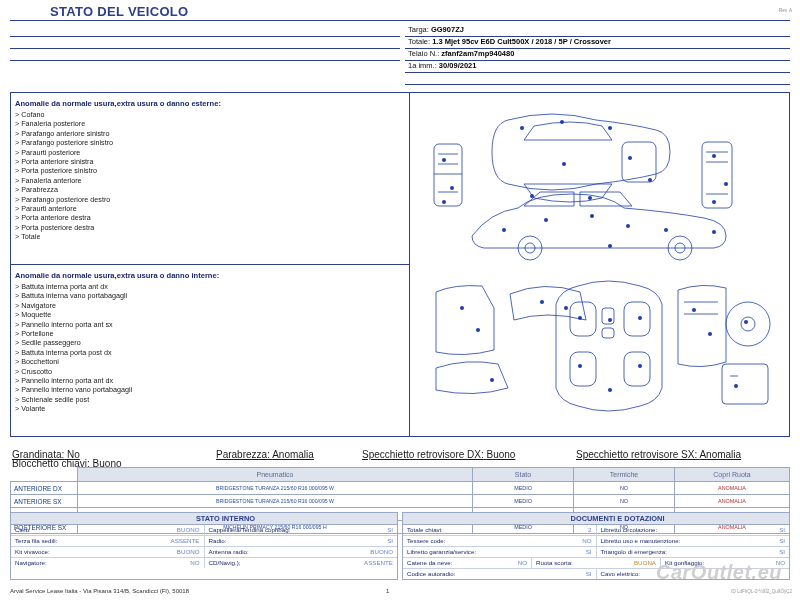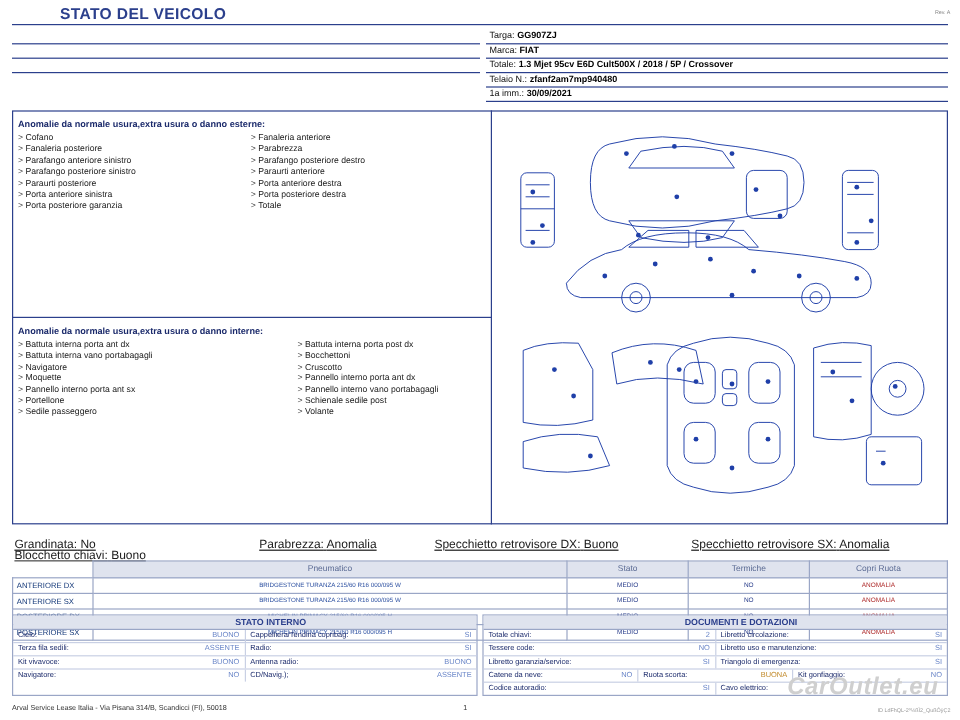--- a/index.html
+++ b/index.html
@@ -31,21 +31,21 @@
   .idrow .val{font-weight:bold;color:#000;}
   .idline{position:absolute;height:1px;background:#2b3f8c;}
 
   
   .box{position:absolute;border:1px solid #2b3f8c;box-sizing:border-box;}
 
   .secthead{
     font-weight:bold;font-size:7.6px;color:#1b2a6b;
     padding:3px 5px 2px 5px;
   }
-  .anomlist{display:flex;padding:0 5px;}
+  .anomlist{display:flex;padding:0 5px;flex-direction:column;}
   .anomcol{width:50%;}
   .anomitem{line-height:9.4px;font-size:7.2px;white-space:nowrap;}
   .anomitem .gt{color:#333;}
 
   
   .diagram{position:absolute;}
   .dot{position:absolute;width:4px;height:4px;border-radius:50%;background:#1f3fa8;}
 
   
   .noteline{position:absolute;font-size:10px;white-space:nowrap;text-decoration:underline;}
@@ -99,24 +99,20 @@
   <div class="hrule" style="left:10px;top:20px;width:780px;"></div>
 
   <div class="idline" style="left:10px;top:36px;width:390px;"></div>
   <div class="idline" style="left:10px;top:48px;width:390px;"></div>
   <div class="idline" style="left:10px;top:60px;width:390px;"></div>
 
   <div class="idcol" style="left:408px;top:24px;width:382px;">
     <div class="idrow">
       <span class="lab">Targa:</span>
       <span class="val">GG907ZJ</span>
-    </div>
-    <div class="idrow">
-      <span class="lab">Marca:</span>
-      <span class="val">FIAT</span>
     </div>
     <div class="idrow">
       <span class="lab">Totale:</span>
       <span class="val">1.3 Mjet 95cv E6D Cult500X / 2018 / 5P / Crossover</span>
     </div>
     <div class="idrow">
       <span class="lab">Telaio N.:</span>
       <span class="val">zfanf2am7mp940480</span>
     </div>
     <div class="idrow">
@@ -137,21 +133,21 @@
   <div style="position:absolute;left:10px;top:96px;width:398px;">
     <div class="secthead">Anomalie da normale usura,extra usura o danno esterne:</div>
     <div class="anomlist">
       <div class="anomcol">
         <div class="anomitem"><span class="gt">&gt;&nbsp;</span><span>Cofano</span></div>
         <div class="anomitem"><span class="gt">&gt;&nbsp;</span><span>Fanaleria posteriore</span></div>
         <div class="anomitem"><span class="gt">&gt;&nbsp;</span><span>Parafango anteriore sinistro</span></div>
         <div class="anomitem"><span class="gt">&gt;&nbsp;</span><span>Parafango posteriore sinistro</span></div>
         <div class="anomitem"><span class="gt">&gt;&nbsp;</span><span>Paraurti posteriore</span></div>
         <div class="anomitem"><span class="gt">&gt;&nbsp;</span><span>Porta anteriore sinistra</span></div>
-        <div class="anomitem"><span class="gt">&gt;&nbsp;</span><span>Porta posteriore garanzia</span></div>
+        <div class="anomitem"><span class="gt">&gt;&nbsp;</span><span>Porta posteriore sinistro</span></div>
       </div>
       <div class="anomcol">
         <div class="anomitem"><span class="gt">&gt;&nbsp;</span><span>Fanaleria anteriore</span></div>
         <div class="anomitem"><span class="gt">&gt;&nbsp;</span><span>Parabrezza</span></div>
         <div class="anomitem"><span class="gt">&gt;&nbsp;</span><span>Parafango posteriore destro</span></div>
         <div class="anomitem"><span class="gt">&gt;&nbsp;</span><span>Paraurti anteriore</span></div>
         <div class="anomitem"><span class="gt">&gt;&nbsp;</span><span>Porta anteriore destra</span></div>
         <div class="anomitem"><span class="gt">&gt;&nbsp;</span><span>Porta posteriore destra</span></div>
         <div class="anomitem"><span class="gt">&gt;&nbsp;</span><span>Totale</span></div>
       </div>

